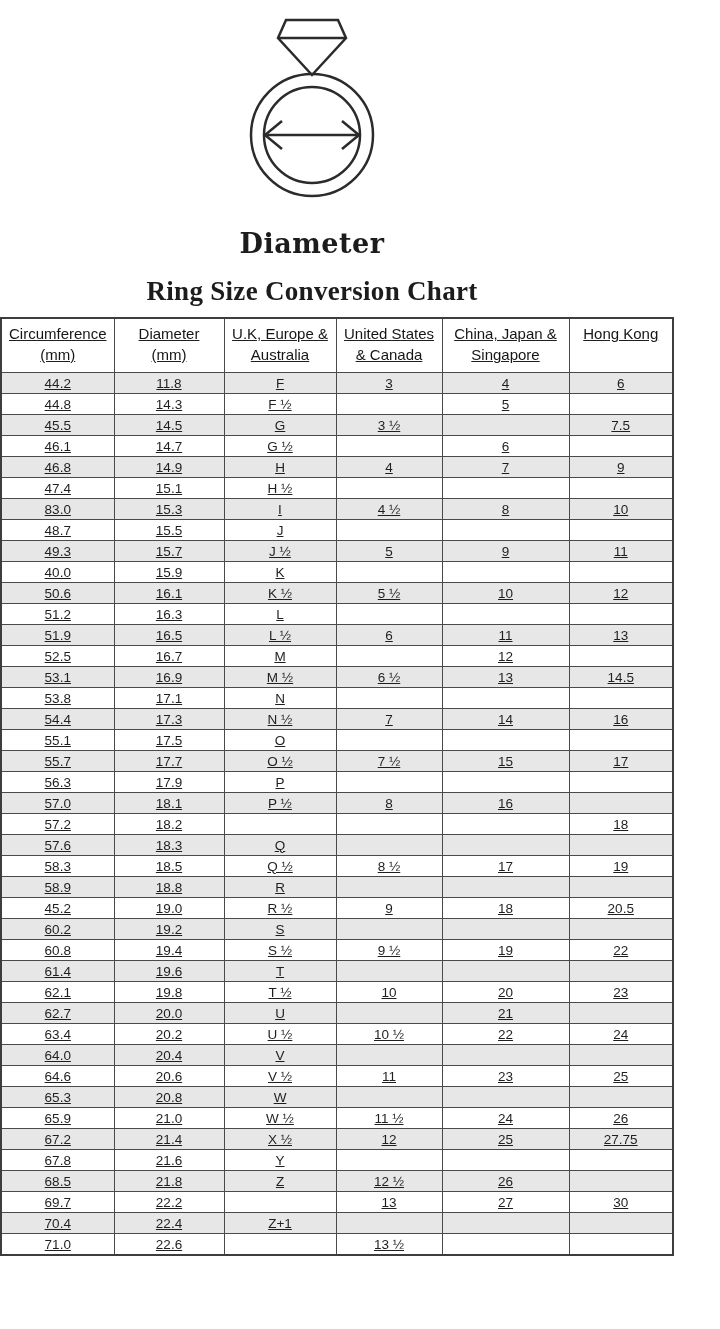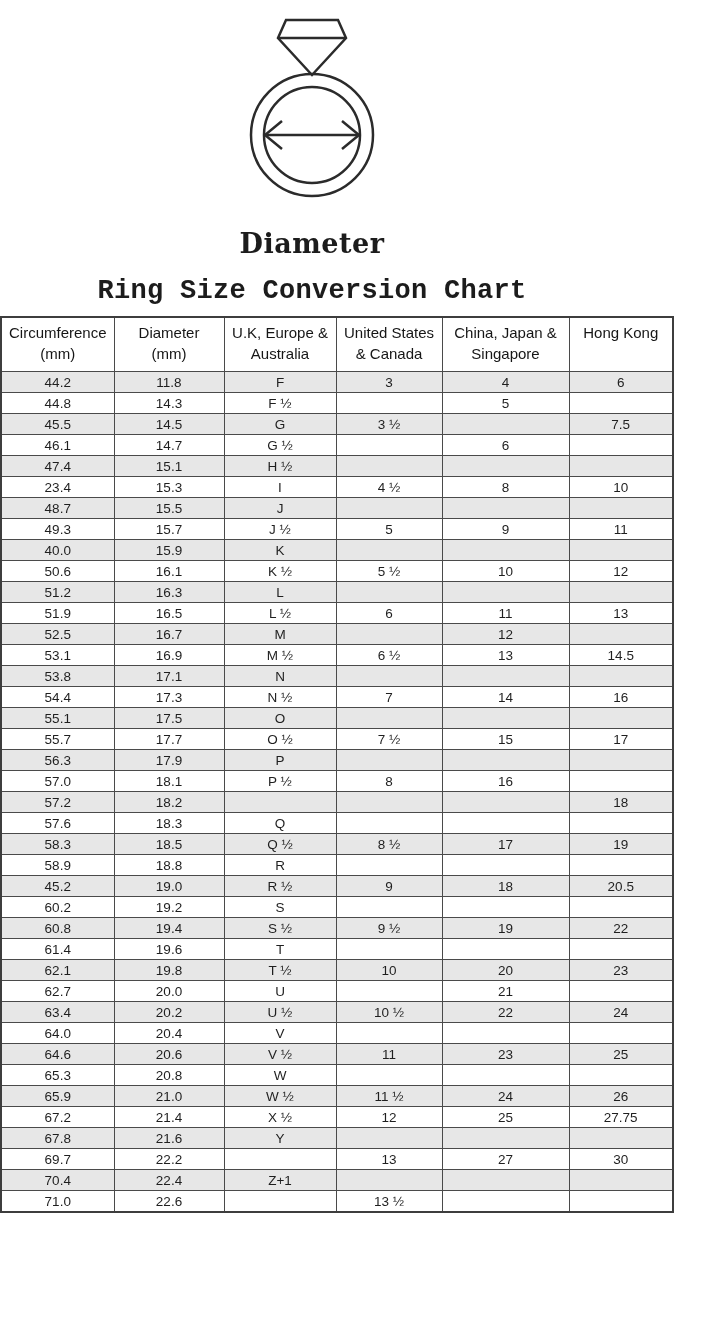--- a/index.html
+++ b/index.html
@@ -9,28 +9,29 @@
     -webkit-font-smoothing:antialiased;
   }
   .canvas{width:624px;padding-top:14px;box-sizing:border-box;}
   .hero{display:flex;flex-direction:column;align-items:center;}
   .serif-label{
     font-family:"DejaVu Serif","Liberation Serif",serif;
     font-weight:700;font-size:27px;letter-spacing:.5px;
     margin-top:22px;text-align:center;color:#1c1c1c;
   }
   .serif-title{
-    font-family:Liberation Mono, monospace;
+    font-family:Liberation Serif, serif;
     font-weight:700;font-size:27px;letter-spacing:.3px;
     text-align:center;margin:17px 0 0 0;color:#1c1c1c;
   }
   table.ringsize{
     border-collapse:collapse;table-layout:fixed;
     width:672px;margin:10px auto 10px auto;
     border:2px solid #3d3d3d;
+    text-decoration:underline;
   }
   table.ringsize th, table.ringsize td{
     border:1px solid #4a4a4a;
     text-align:center;vertical-align:middle;
     overflow:hidden;white-space:nowrap;
   }
   table.ringsize th{
     height:48px;font-weight:400;font-size:15px;line-height:1.4;
     vertical-align:top;padding-top:4px;background:#ffffff;color:#161616;
   }
@@ -127,29 +128,37 @@
         </tr>
         <tr>
           <td>46.1</td>
           <td>14.7</td>
           <td>G ½</td>
           <td></td>
           <td>6</td>
           <td></td>
         </tr>
         <tr>
+          <td>46.8</td>
+          <td>14.9</td>
+          <td>H</td>
+          <td>4</td>
+          <td>7</td>
+          <td>9</td>
+        </tr>
+        <tr>
           <td>47.4</td>
           <td>15.1</td>
           <td>H ½</td>
           <td></td>
           <td></td>
           <td></td>
         </tr>
         <tr>
-          <td>23.4</td>
+          <td>83.0</td>
           <td>15.3</td>
           <td>I</td>
           <td>4 ½</td>
           <td>8</td>
           <td>10</td>
         </tr>
         <tr>
           <td>48.7</td>
           <td>15.5</td>
           <td>J</td>
@@ -391,20 +400,28 @@
         </tr>
         <tr>
           <td>67.8</td>
           <td>21.6</td>
           <td>Y</td>
           <td></td>
           <td></td>
           <td></td>
         </tr>
         <tr>
+          <td>68.5</td>
+          <td>21.8</td>
+          <td>Z</td>
+          <td>12 ½</td>
+          <td>26</td>
+          <td></td>
+        </tr>
+        <tr>
           <td>69.7</td>
           <td>22.2</td>
           <td></td>
           <td>13</td>
           <td>27</td>
           <td>30</td>
         </tr>
         <tr>
           <td>70.4</td>
           <td>22.4</td>

